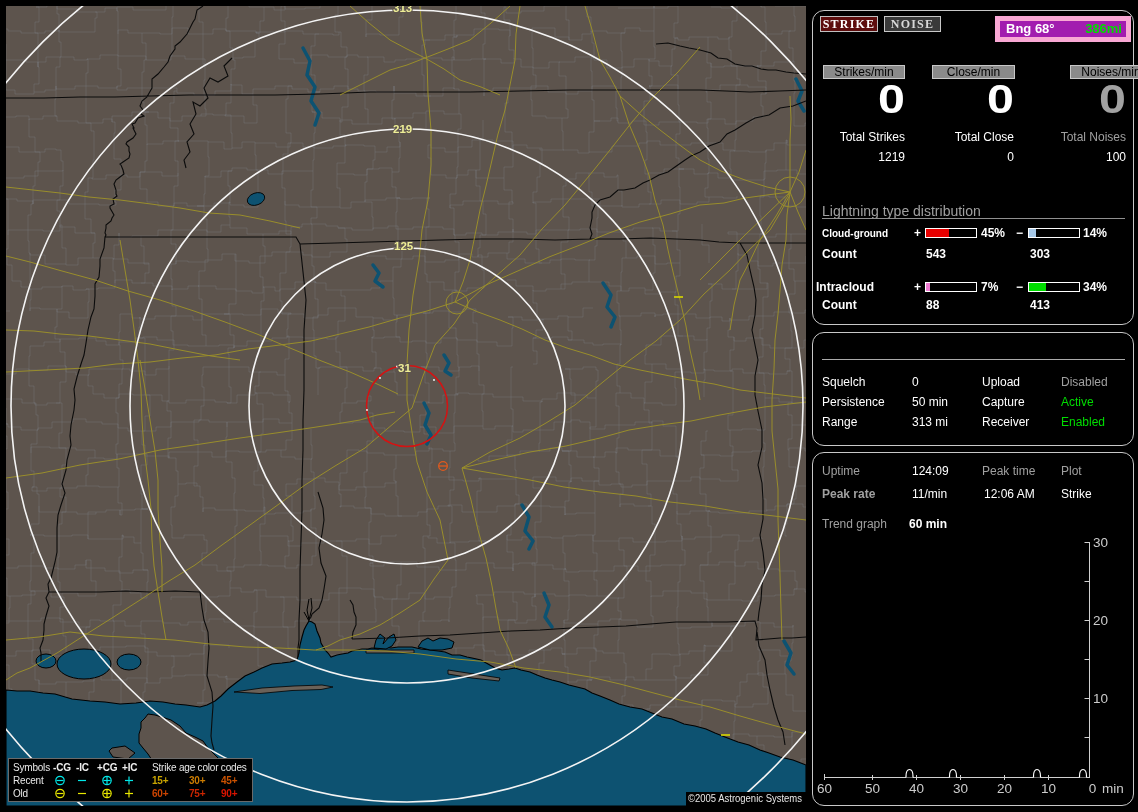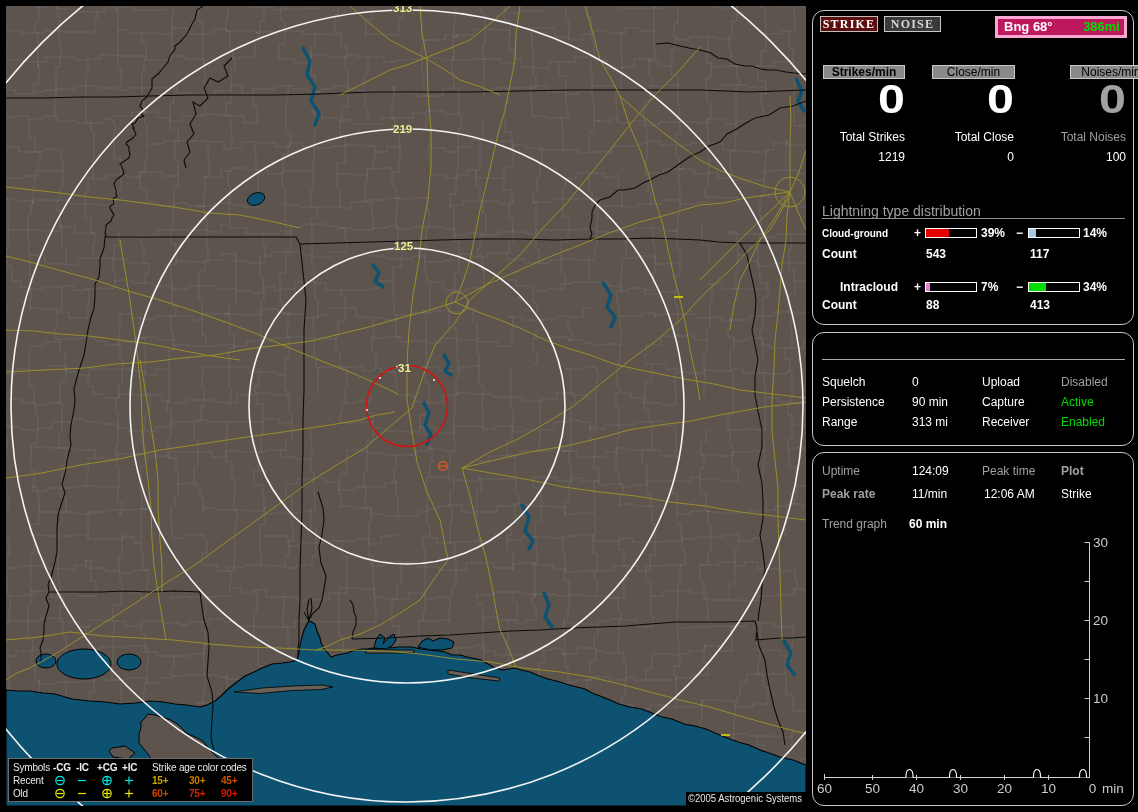--- a/index.html
+++ b/index.html
@@ -121,53 +121,53 @@
 <text x="152" y="796.5" fill="#cc4400" font-weight="bold">60+</text>
 <text x="189" y="796.5" fill="#cc2600" font-weight="bold">75+</text>
 <text x="221" y="796.5" fill="#d81400" font-weight="bold">90+</text>
 </g>
 <rect x="686" y="792" width="120" height="14" fill="#000"></rect>
 <text x="688" y="801.5" font-family="Liberation Sans" font-size="10px" fill="#e8e8e8" textLength="114" lengthAdjust="spacingAndGlyphs">©2005 Astrogenic Systems</text>
 </svg>
 <div class="box b1">
   <div class="abs" style="left:7px;top:5px;width:56px;height:14px;background:#5d0d0d;border:1px solid #c0c0c0;color:#fff;font:bold 12px 'Liberation Serif',serif;letter-spacing:1.2px;text-align:center;line-height:15px;">STRIKE</div>
   <div class="abs" style="left:71px;top:5px;width:55px;height:14px;background:#3a3a3a;border:1px solid #c8c8c8;color:#d8d8d8;font:bold 12px 'Liberation Serif',serif;letter-spacing:1.2px;text-align:center;line-height:15px;">NOISE</div>
-  <div class="abs" style="left:182px;top:5px;width:126px;height:16px;background:#be185d;border:3px solid #f9a8d4;font:bold 13px 'Liberation Sans',sans-serif;line-height:16px;">
+  <div class="abs" style="left:182px;top:5px;width:126px;height:16px;background:#a21caf;border:5px solid #f9a8d4;font:bold 13px 'Liberation Sans',sans-serif;line-height:16px;">
     <span class="abs" style="left:6px;color:#fff;">Bng 68°</span>
     <span class="abs" style="right:4px;color:#00dd00;">386mi</span>
   </div>
-  <div class="abs" style="left:10px;top:54px;width:80px;height:12px;background:#8a8a8a;border:1px solid #c8c8c8;color:#000;font-size:12px;text-align:center;line-height:12px;font-weight:bold;">Strikes/min</div>
+  <div class="abs" style="left:10px;top:54px;width:80px;height:12px;background:#8a8a8a;border:1px solid #c8c8c8;color:#000;font-size:12px;text-align:center;line-height:12px;">Strikes/min</div>
   <div class="abs" style="left:119px;top:54px;width:81px;height:12px;background:#8a8a8a;border:1px solid #c8c8c8;color:#000;font-size:12px;text-align:center;line-height:12px;">Close/min</div>
   <div class="abs" style="left:229px;top:54px;width:80px;height:12px;background:#8a8a8a;border:1px solid #c8c8c8;color:#000;font-size:12px;text-align:center;line-height:12px;margin-left:28px;">Noises/min</div>
   <div class="abs wt rt" style="left:0px;top:68px;width:92px;transform:scaleX(1.18);transform-origin:100% 50%;font:bold 41px 'Liberation Sans',sans-serif;line-height:40px;">0</div>
   <div class="abs wt rt" style="left:110px;top:68px;width:91px;transform:scaleX(1.18);transform-origin:100% 50%;font:bold 41px 'Liberation Sans',sans-serif;line-height:40px;">0</div>
   <div class="abs rt" style="left:219px;top:68px;width:94px;transform:scaleX(1.18);transform-origin:100% 50%;font:bold 41px 'Liberation Sans',sans-serif;line-height:40px;color:#a2a2a2;">0</div>
   <div class="abs wt rt t14" style="left:0px;top:119px;width:92px;">Total Strikes</div>
   <div class="abs wt rt t14" style="left:110px;top:119px;width:91px;">Total Close</div>
   <div class="abs rt t14 gy" style="left:219px;top:119px;width:94px;">Total Noises</div>
   <div class="abs wt rt t14" style="left:0px;top:139px;width:92px;">1219</div>
   <div class="abs wt rt t14" style="left:110px;top:139px;width:91px;">0</div>
   <div class="abs wt rt t14" style="left:219px;top:139px;width:94px;">100</div>
   <div class="abs gy" style="left:9px;top:192px;font-size:14px;">Lightning type distribution</div>
   <div class="abs" style="left:9px;top:207px;width:303px;border-top:1px solid #909090;"></div>
   <div class="abs wt bold" style="left:9px;top:215px;font-size:10px;line-height:15px;">Cloud-ground</div>
   <div class="abs wt bold t14" style="left:101px;top:215px;">+</div>
   <div class="abs" style="left:112px;top:217px;width:50px;height:8px;border:1px solid #fff;background:#000;">
       <div style="width:23px;height:8px;background:#e80000;"></div>
     </div>
-  <div class="abs wt bold t14" style="left:168px;top:215px;">39%</div>
+  <div class="abs wt bold t14" style="left:168px;top:215px;">45%</div>
   <div class="abs wt bold t14" style="left:203px;top:215px;">−</div>
   <div class="abs" style="left:215px;top:217px;width:50px;height:8px;border:1px solid #fff;background:#000;">
       <div style="width:7px;height:8px;background:#a6c8e8;"></div>
     </div>
   <div class="abs wt bold t14" style="left:270px;top:215px;">14%</div>
   <div class="abs wt bold t14" style="left:9px;top:236px;">Count</div>
   <div class="abs wt bold t14" style="left:113px;top:236px;">543</div>
-  <div class="abs wt bold t14" style="left:217px;top:236px;">117</div>
-  <div class="abs wt bold t14" style="left:27px;top:269px;text-align:right;">Intracloud</div>
+  <div class="abs wt bold t14" style="left:217px;top:236px;">303</div>
+  <div class="abs wt bold t14" style="left:3px;top:269px;text-align:right;">Intracloud</div>
   <div class="abs wt bold t14" style="left:101px;top:269px;">+</div>
   <div class="abs" style="left:112px;top:271px;width:50px;height:8px;border:1px solid #fff;background:#000;">
       <div style="width:4px;height:8px;background:#ee7ad0;"></div>
     </div>
   <div class="abs wt bold t14" style="left:168px;top:269px;">7%</div>
   <div class="abs wt bold t14" style="left:203px;top:269px;">−</div>
   <div class="abs" style="left:215px;top:271px;width:50px;height:8px;border:1px solid #fff;background:#000;">
       <div style="width:17px;height:8px;background:#00dd00;"></div>
     </div>
   <div class="abs wt bold t14" style="left:270px;top:269px;">34%</div>
@@ -175,33 +175,33 @@
   <div class="abs wt bold t14" style="left:113px;top:287px;">88</div>
   <div class="abs wt bold t14" style="left:217px;top:287px;">413</div>
 </div>
 <div class="box b2">
   <div class="abs" style="left:9px;top:26px;width:303px;border-top:1px solid #aaa;"></div>
   <div class="abs wt t14" style="left:9px;top:42px;">Squelch</div>
   <div class="abs wt t14" style="left:99px;top:42px;">0</div>
   <div class="abs wt t14" style="left:169px;top:42px;">Upload</div>
   <div class="abs gy t14" style="left:248px;top:42px;">Disabled</div>
   <div class="abs wt t14" style="left:9px;top:62px;">Persistence</div>
-  <div class="abs wt t14" style="left:99px;top:62px;">90 min</div>
+  <div class="abs wt t14" style="left:99px;top:62px;">50 min</div>
   <div class="abs wt t14" style="left:169px;top:62px;">Capture</div>
   <div class="abs gn t14" style="left:248px;top:62px;">Active</div>
   <div class="abs wt t14" style="left:9px;top:82px;">Range</div>
   <div class="abs wt t14" style="left:99px;top:82px;">313 mi</div>
   <div class="abs wt t14" style="left:169px;top:82px;">Receiver</div>
   <div class="abs gn t14" style="left:248px;top:82px;">Enabled</div>
 </div>
 <div class="box b3">
   <div class="abs gy t14" style="left:9px;top:11px;">Uptime</div>
   <div class="abs wt t14" style="left:99px;top:11px;">124:09</div>
   <div class="abs gy t14" style="left:169px;top:11px;">Peak time</div>
-  <div class="abs gy t14" style="left:248px;top:11px;font-weight:bold;">Plot</div>
+  <div class="abs gy t14" style="left:248px;top:11px;">Plot</div>
   <div class="abs gy t14" style="left:9px;top:34px;font-weight:bold;">Peak rate</div>
   <div class="abs wt t14" style="left:99px;top:34px;">11/min</div>
   <div class="abs wt t14" style="left:171px;top:34px;">12:06 AM</div>
   <div class="abs wt t14" style="left:248px;top:34px;">Strike</div>
   <div class="abs gy t14" style="left:9px;top:64px;">Trend graph</div>
   <div class="abs wt t14" style="left:96px;top:64px;font-weight:bold;">60 min</div>
   <svg class="abs" style="left:0;top:78px;" width="318" height="272" viewBox="0 0 318 272">
     <g stroke="#d0d0d0" stroke-width="1" fill="none">
       <line x1="276.5" y1="11" x2="276.5" y2="246.5"></line>
       <line x1="271.5" y1="11.5" x2="276.5" y2="11.5"></line>

